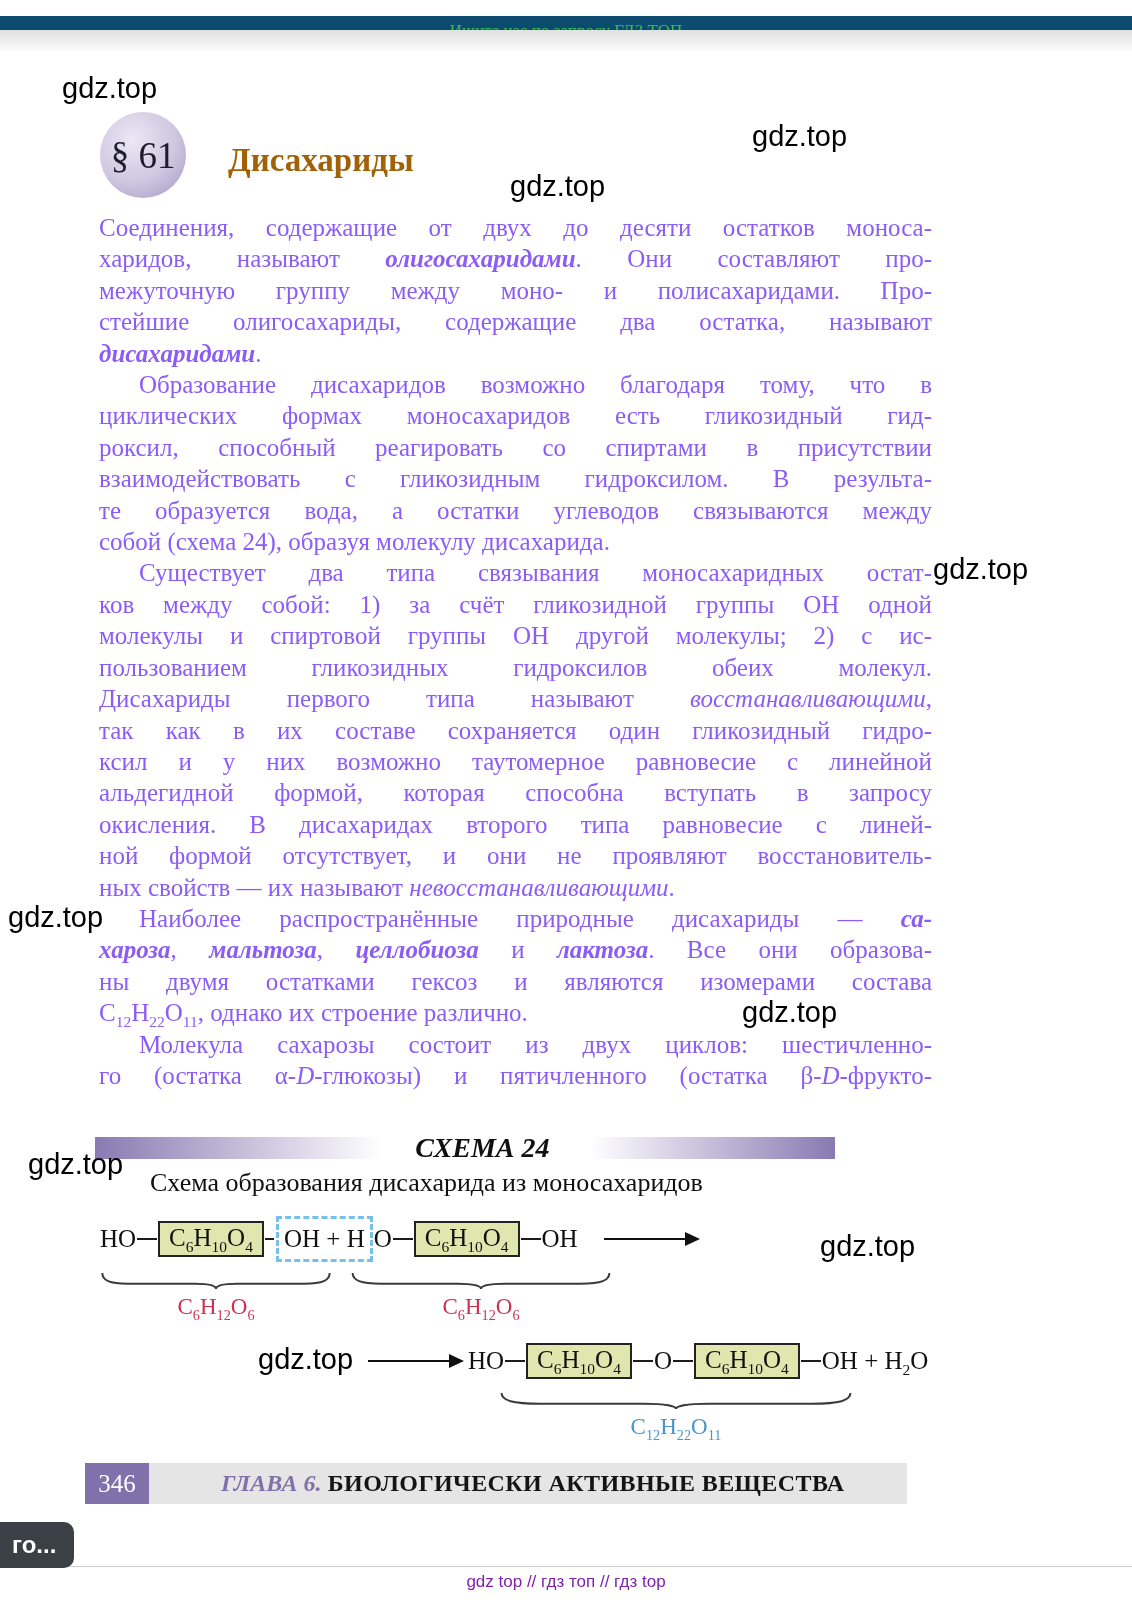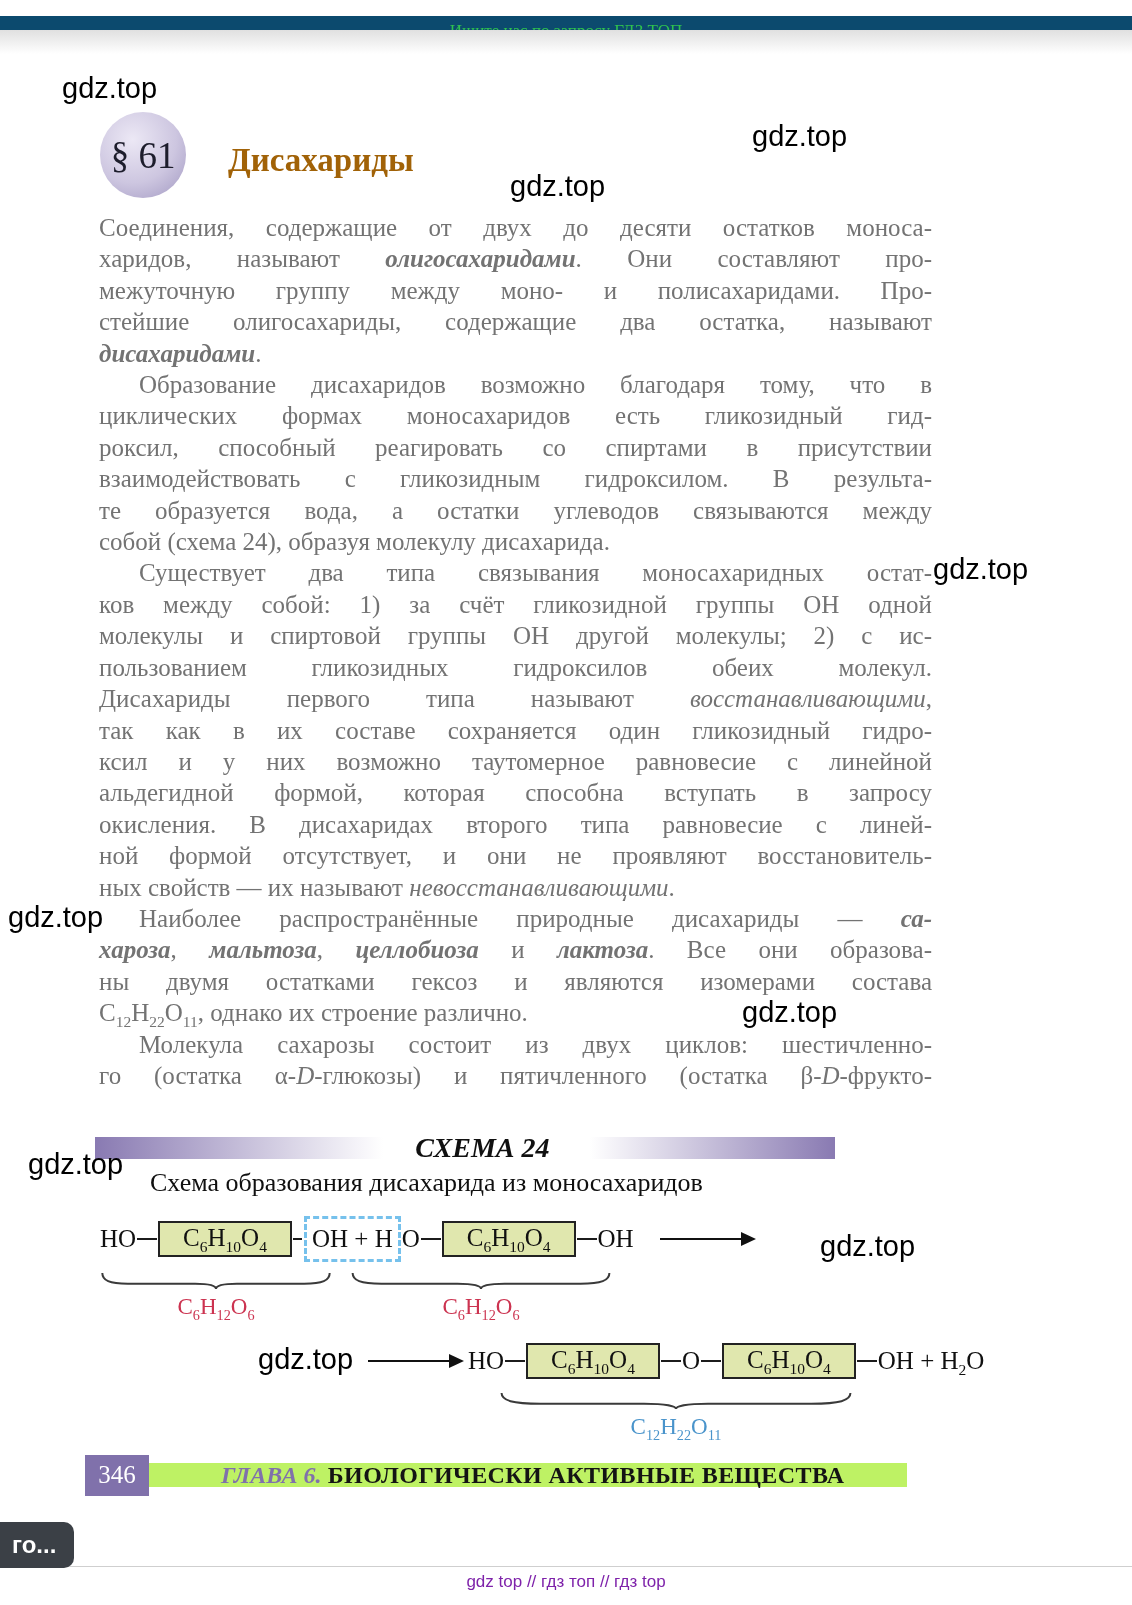--- a/index.html
+++ b/index.html
@@ -13,51 +13,51 @@
   .shade{position:absolute;top:30px;left:0;width:100%;height:24px;
     background:linear-gradient(#e0e0e0,#ffffff);}
   
   .sphere{position:absolute;left:100px;top:112px;width:86px;height:86px;border-radius:50%;
     background:radial-gradient(circle at 38% 32%, #ece8f5 0%, #cdc6e0 55%, #a59cc4 95%);
     display:flex;align-items:center;justify-content:center;
     font-size:37px;color:#1d1d2c;text-align:right;}
   .ptitle{position:absolute;left:228px;top:142px;font-size:33px;font-weight:bold;color:#a16207;}
   
   .bodytext{position:absolute;left:99px;top:212px;width:833px;font-size:25px;
-    line-height:31.4px;color:#737373;}
+    line-height:31.4px;color:#8b5cf6;}
   .tl{text-align:justify;text-align-last:justify;white-space:normal;}
   .tl.end{text-align-last:left;}
   .tl.ind{text-indent:40px;}
   .bi{font-weight:bold;font-style:italic;}
   .i{font-style:italic;}
   sub{font-size:62%;line-height:0;}
   
   .banner{position:absolute;left:95px;top:1136px;width:740px;height:24px;
     display:flex;align-items:center;}
   .barL{width:288px;height:22px;background:linear-gradient(to right,#897ab2,#ffffff);}
   .barR{width:245px;height:22px;background:linear-gradient(to right,#ffffff,#897ab2);margin-left:auto;}
   .bannerlbl{font-size:28px;font-weight:bold;font-style:italic;color:#101010;
     margin:0 auto;padding:0 24px;}
   .caption{position:absolute;left:150px;top:1168px;font-size:26px;font-weight:normal;color:#101010;}
   
   .srow{position:absolute;display:flex;align-items:center;font-size:25px;color:#101010;height:50px;}
   .frm{white-space:pre;}
   .bond{display:inline-block;width:20px;height:2.5px;background:#1c1c1c;margin:0 1px;}
   .bond.short{width:9px;}
-  .gbox{background:#e0e7ae;border:2px solid #222222;padding:1px 23px 3px;white-space:pre;}
+  .gbox{background:#e0e7ae;border:2px solid #222222;padding:1px 9px 3px;white-space:pre;}
   .dashbox{border:3px dashed #76c1ec;padding:6px 5px;margin:0 1px;white-space:pre;}
   .arrow{position:relative;display:inline-block;width:82px;height:2.6px;background:#111;margin:0 18px 0 26px;}
   .arrow:after{content:"";position:absolute;right:-14px;top:50%;transform:translateY(-50%);
     border-left:15px solid #111;border-top:7px solid transparent;border-bottom:7px solid transparent;}
   .brace{position:absolute;height:17px;}
   .flabel{position:absolute;font-size:23px;text-align:center;white-space:pre;}
   .flabel.red{color:#cc3350;}
   .flabel.blue{color:#4a94cb;}
   
-  .footer{position:absolute;left:85px;top:1463px;width:822px;height:24px;background:#bef264;
+  .footer{position:absolute;left:85px;top:1463px;width:822px;height:41px;background:#e5e5e5;
     display:flex;align-items:center;}
   .pagebox{width:64px;height:41px;background:#8071ab;color:#ffffff;font-size:25px;
     display:flex;align-items:center;justify-content:center;}
   .chapter{margin-left:72px;font-size:24px;white-space:pre;}
   .chlabel{color:#8071ab;font-style:italic;font-weight:bold;}
   .chtitle{color:#141414;font-weight:bold;letter-spacing:0.4px;}
   
   .toast{position:absolute;left:-10px;top:1522px;height:46px;line-height:46px;
     background:#3b4046;color:#ffffff;border-radius:0 10px 10px 0;
     font-family:"Liberation Sans",sans-serif;font-weight:bold;font-size:24px;

